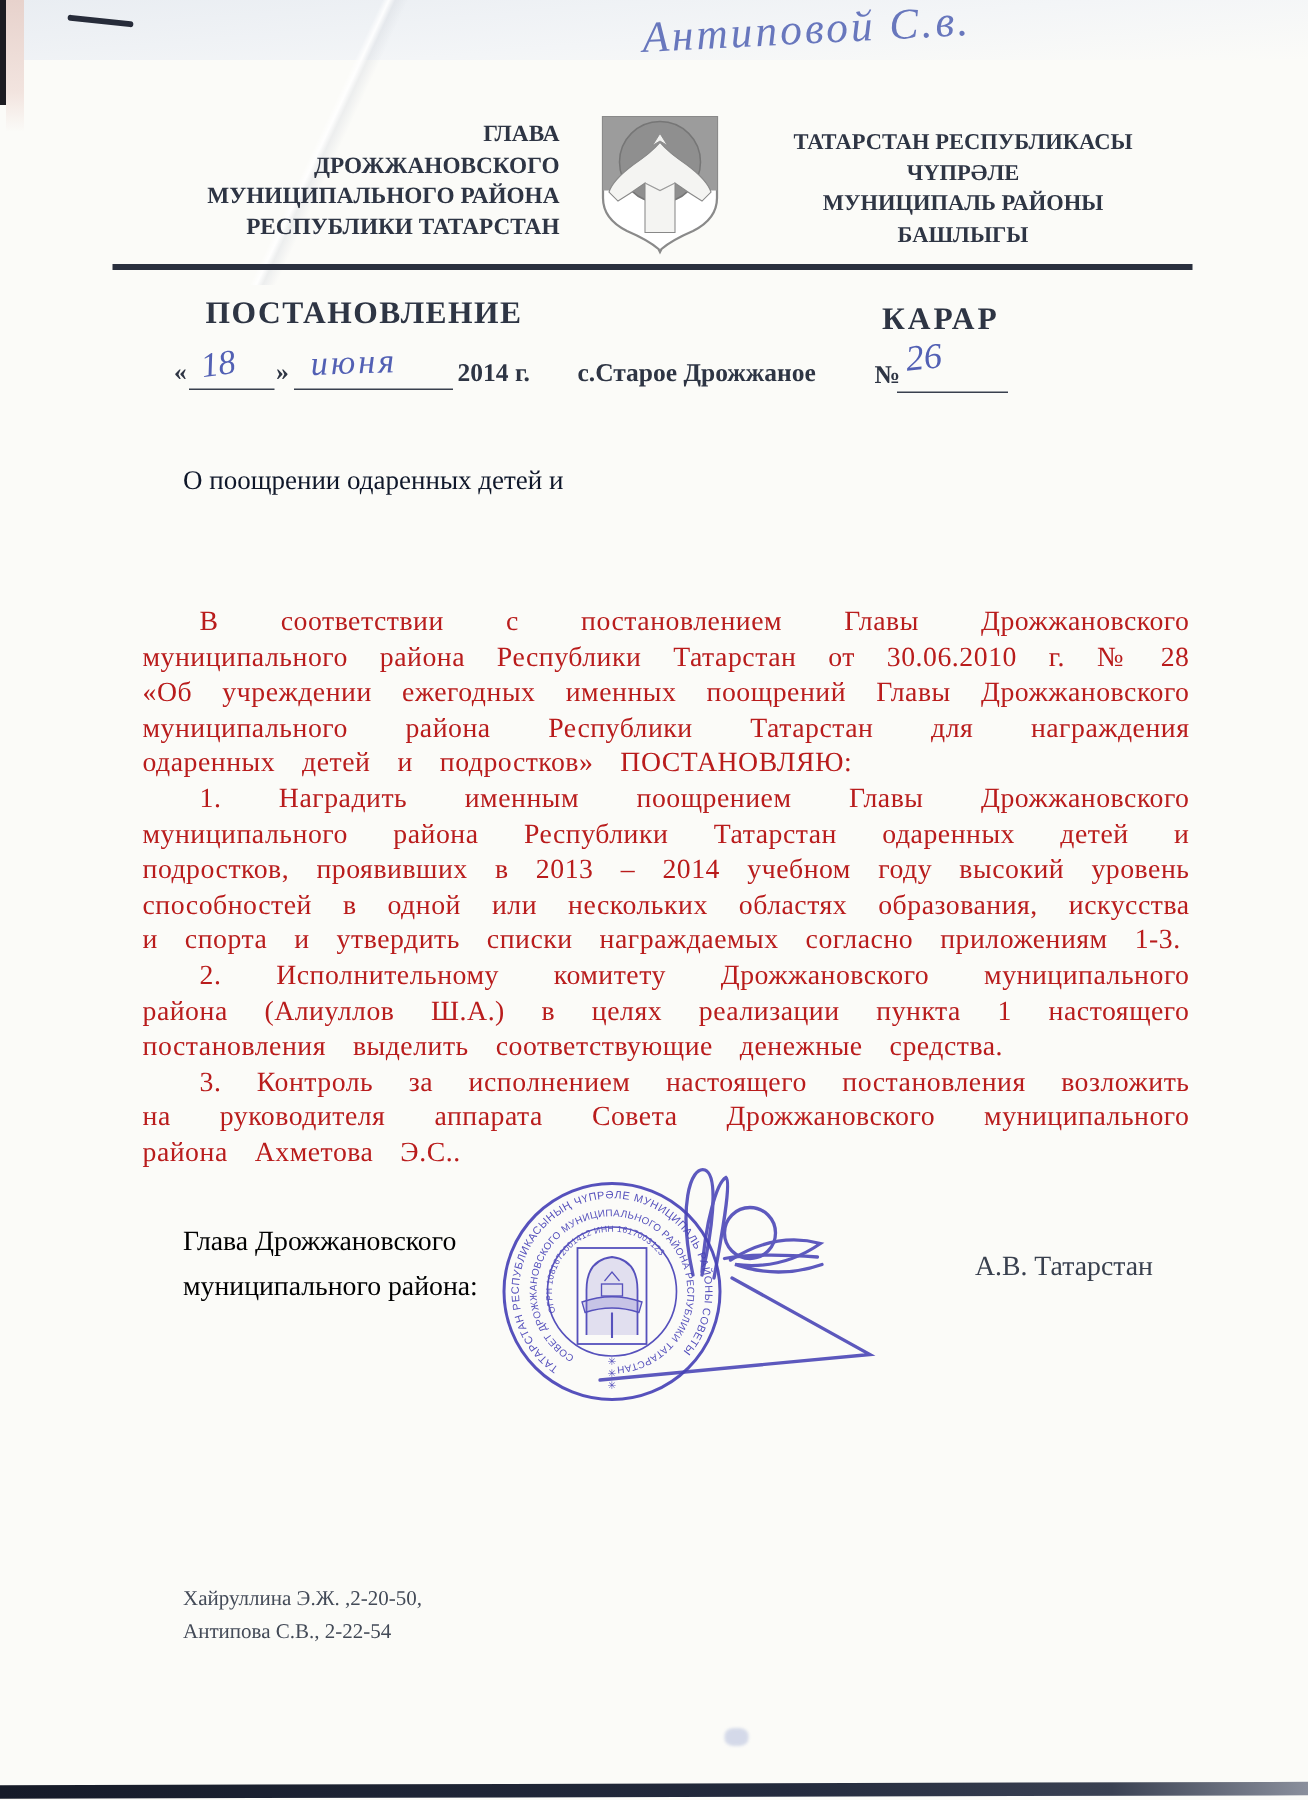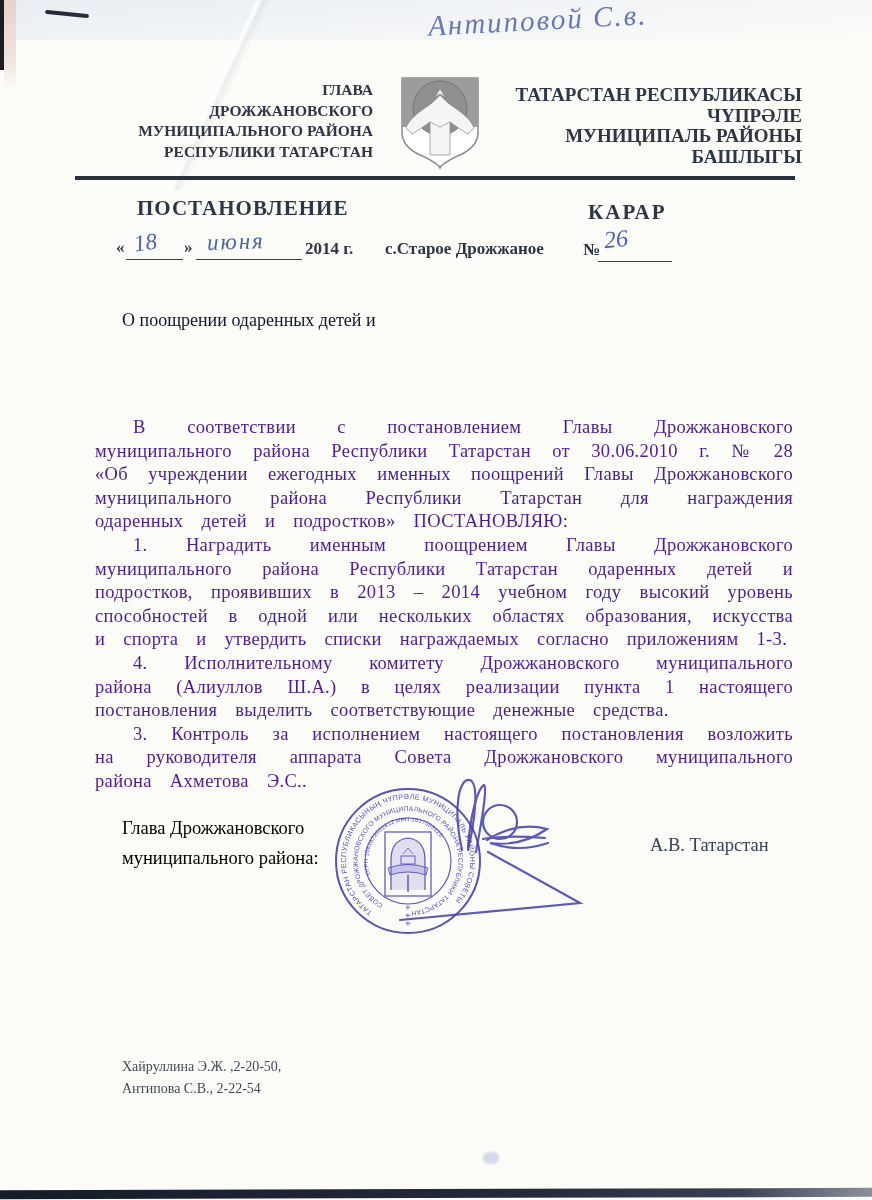--- a/index.html
+++ b/index.html
@@ -23,22 +23,22 @@
     transform:rotate(-.15deg);}
   .blue-smudge{position:absolute;left:483px;top:1152px;width:16px;height:12px;
     background:#7d8ec7;opacity:.3;border-radius:40%;filter:blur(1px);}
   
   .hand{font-style:italic;color:#5260b4;font-family:"Liberation Serif",serif;}
   .hw-note{position:absolute;left:428px;top:4px;font-size:29px;letter-spacing:2px;
     transform:rotate(-3deg);color:#6877bd;}
   
   .lh-left{position:absolute;left:78px;top:80px;width:295px;text-align:right;
     font-weight:bold;font-size:15.5px;line-height:20.5px;color:#2e3544;}
-  .lh-right{position:absolute;left:482px;top:85px;width:320px;text-align:right;
-    font-weight:bold;font-size:19px;line-height:20.5px;color:#2e3544;}
+  .lh-right{position:absolute;left:482px;top:85px;width:320px;text-align:center;
+    font-weight:bold;font-size:15px;line-height:20.5px;color:#2e3544;}
   .arms{position:absolute;left:397px;top:75px;}
   .rule{position:absolute;left:75px;top:176px;width:720px;height:4px;background:#2a303e;}
   
   .doc-ru{position:absolute;left:137px;top:196px;font-size:21px;font-weight:bold;
     letter-spacing:1px;color:#2e3544;}
   .doc-tat{position:absolute;left:588px;top:200px;font-size:21px;font-weight:bold;
     letter-spacing:2px;color:#2e3544;}
   .dl{position:absolute;font-size:17px;font-weight:bold;color:#2e3544;}
   .q-open{left:116px;top:238px;}
   .q-close{left:184px;top:238px;}
@@ -47,22 +47,22 @@
   .u2{left:196px;width:106px;}
   .u3{left:598px;width:74px;top:261px;}
   .hw-day{position:absolute;left:134px;top:230px;font-size:23px;transform:rotate(-8deg);}
   .hw-month{position:absolute;left:207px;top:229px;font-size:23px;letter-spacing:2px;transform:rotate(-2deg);}
   .year{left:305px;top:239px;}
   .place{left:385px;top:239px;}
   .numsign{left:583px;top:240px;}
   .hw-num{position:absolute;left:604px;top:226px;font-size:24px;transform:rotate(-6deg);}
   
   .subject{position:absolute;left:122px;top:308px;font-size:18px;line-height:25px;color:#0f172a;}
-  .body{position:absolute;left:95px;top:416px;width:698px;font-size:18.5px;
-    line-height:23.6px;text-align:justify;color:#4c1d95;letter-spacing:.35px;word-spacing:13px;}
+  .body{position:absolute;left:95px;top:404px;width:698px;font-size:18.5px;
+    line-height:23.6px;text-align:justify;color:#b91c1c;letter-spacing:.35px;word-spacing:13px;}
   .body p{margin:0;text-indent:38px;}
   
   .sig-title{position:absolute;left:122px;top:813px;font-size:18.5px;line-height:30px;color:#000000;}
   .sig-name{position:absolute;left:650px;top:835px;font-size:18.5px;color:#39404e;}
   .stamp{position:absolute;left:328px;top:782px;opacity:.93;}
   .stamp text{font-family:"Liberation Sans",sans-serif;fill:#4a45b8;}
   .autograph{position:absolute;left:395px;top:755px;}
   
   .footer{position:absolute;left:122px;top:1056px;font-size:14px;line-height:22px;color:#434a57;}
 </style>
@@ -130,21 +130,21 @@
   <span class="hand hw-num">26</span>
   <div class="u u3"></div>
 
   <div class="subject">
     <div>О поощрении одаренных детей и</div>
   </div>
 
   <div class="body">
     <p>В соответствии с постановлением Главы Дрожжановского муниципального района Республики Татарстан от 30.06.2010 г. № 28 «Об учреждении ежегодных именных поощрений Главы Дрожжановского муниципального района Республики Татарстан для награждения одаренных детей и подростков» ПОСТАНОВЛЯЮ:</p>
     <p>1. Наградить именным поощрением Главы Дрожжановского муниципального района Республики Татарстан одаренных детей и подростков, проявивших в 2013 – 2014 учебном году высокий уровень способностей в одной или нескольких областях образования, искусства и спорта и утвердить списки награждаемых согласно приложениям 1-3.</p>
-    <p>4. Исполнительному комитету Дрожжановского муниципального района (Алиуллов Ш.А.) в целях реализации пункта 1 настоящего постановления выделить соответствующие денежные средства.</p>
+    <p>2. Исполнительному комитету Дрожжановского муниципального района (Алиуллов Ш.А.) в целях реализации пункта 1 настоящего постановления выделить соответствующие денежные средства.</p>
     <p>3. Контроль за исполнением настоящего постановления возложить на руководителя аппарата Совета Дрожжановского муниципального района Ахметова Э.С..</p>
   </div>
 
   <div class="sig-title">
     <div>Глава Дрожжановского</div>
     <div>муниципального района:</div>
   </div>
   <div class="sig-name">А.В. Татарстан</div>
 
   <svg class="stamp" width="160" height="160" viewBox="0 0 160 160">

